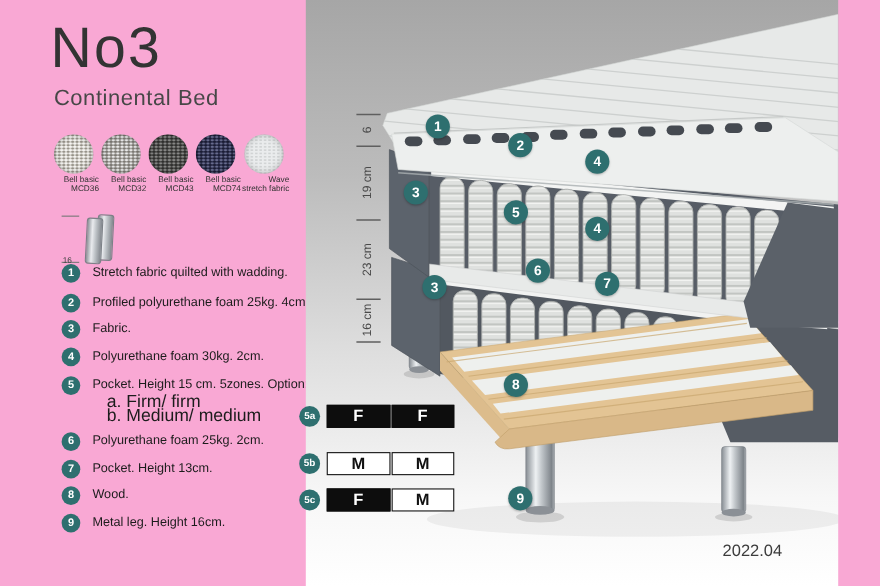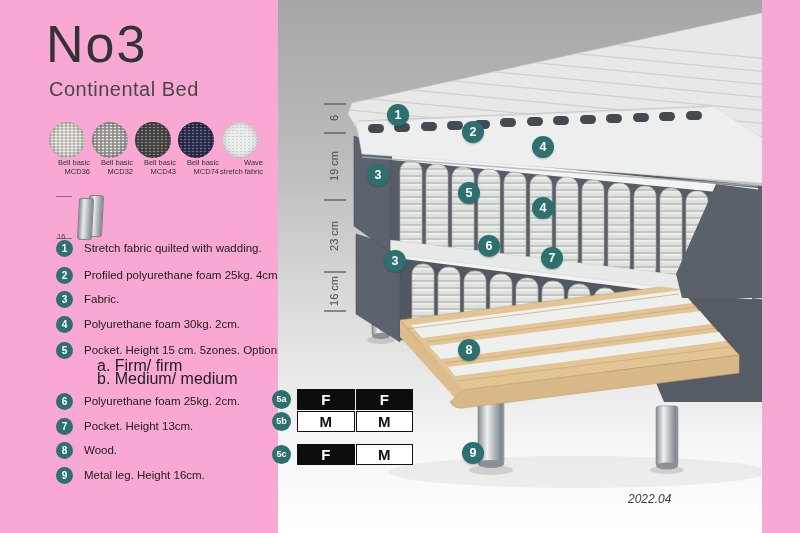--- a/index.html
+++ b/index.html
@@ -52,21 +52,21 @@
   .firm-bar .firm-cell + .firm-cell{margin-left:1px;}
 
   
   .photo-panel{position:absolute;left:278px;top:0;width:484px;height:533px;
                background:linear-gradient(to bottom,#a6a6a6 0%,#bcbcbc 30%,#dedede 60%,#f7f7f7 85%,#ffffff 100%);}
   .callout{position:absolute;width:22px;height:22px;border-radius:50%;background:#2e6f6f;
            color:#fff;font-size:12.5px;font-weight:bold;text-align:center;line-height:22px;
            box-shadow:0 1px 2px rgba(0,0,0,.25);z-index:4;}
   .dim-label{position:absolute;width:60px;height:14px;font-size:11px;color:#4a4a4a;text-align:center;
              transform:rotate(-90deg);z-index:3;}
-  .date{position:absolute;left:350px;top:492px;width:112px;text-align:left;font-size:12px;color:#3c3c3c;font-style:italic;}
+  .date{position:absolute;left:350px;top:492px;width:112px;text-align:center;font-size:15px;color:#3c3c3c;}
   svg{position:absolute;left:0;top:0;}
 </style>
 </head>
 <body>
 
 <div class="page">
 
   <div class="title">No3</div>
   <div class="subtitle">Continental Bed</div>
 
@@ -266,21 +266,21 @@
     <div class="callout" style="left:254px;top:197px;">4</div>
     <div class="callout" style="left:200px;top:235px;">6</div>
     <div class="callout" style="left:263px;top:247px;">7</div>
     <div class="callout" style="left:106px;top:250px;">3</div>
     <div class="callout" style="left:180px;top:339px;">8</div>
     <div class="callout" style="left:184px;top:442px;">9</div>
 
     <div class="date">2022.04</div>
   </div>
 
-  <div class="firm-row" style="top:389px;text-decoration:underline;">
+  <div class="firm-row" style="top:368px;text-decoration:underline;">
     <span class="firm-label">5a</span>
     <span class="firm-bar">
       <span class="firm-cell cell-dark">F</span>
       <span class="firm-cell cell-dark">F</span>
     </span>
   </div>
   <div class="firm-row" style="top:411px;">
     <span class="firm-label">5b</span>
     <span class="firm-bar">
       <span class="firm-cell cell-light">M</span>

